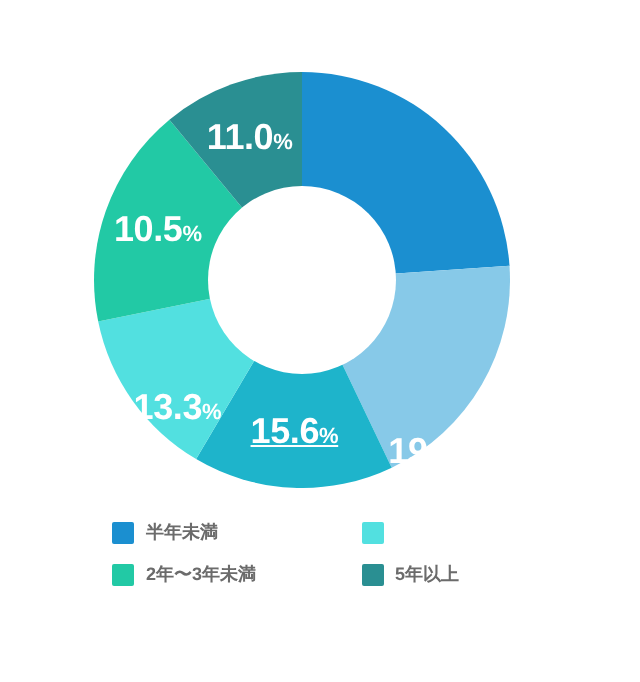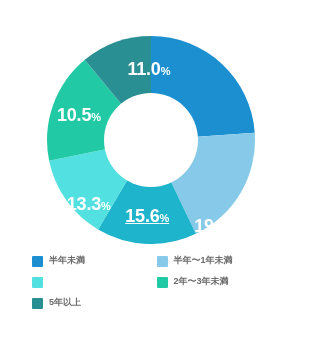--- a/index.html
+++ b/index.html
@@ -63,22 +63,24 @@
     width: 301px;
     box-sizing: border-box;
     padding: 0 32px;
     display: grid;
     grid-template-columns: 1fr 1fr;
     grid-auto-rows: 21px;
     column-gap: 12px;
   }
   .legend-item {
     display: flex;
+    align-items: center;
     gap: 6px;
     height: 21px;
+    margin-left: 24px;
   }
   .legend-swatch {
     width: 11px;
     height: 11px;
     flex: 0 0 11px;
     border-radius: 1px;
   }
   .legend-label {
     font-size: 9px;
     color: #6b6b6b;
@@ -111,34 +113,30 @@
       </div>
       <div class="slice-label" id="lbl-3" style="left: 100.7px; top: 179.8px; text-decoration: underline;">
         <span class="num">15.6</span><span class="pct">%</span>
       </div>
       <div class="slice-label" id="lbl-4" style="left: 42.2px; top: 148px; margin-top: 20px;">
         <span class="num">13.3</span><span class="pct">%</span>
       </div>
       <div class="slice-label" id="lbl-5" style="left: 32.4px; top: 78.7px;">
         <span class="num">10.5</span><span class="pct">%</span>
       </div>
-      <div class="slice-label" id="lbl-6" style="left: 78.3px; top: 32.6px; margin-left: 24px;">
+      <div class="slice-label" id="lbl-6" style="left: 78.3px; top: 32.6px;">
         <span class="num">11.0</span><span class="pct">%</span>
       </div>
     </div>
   </div>
 
   <div class="legend" id="legend">
       <div class="legend-item">
         <span class="legend-swatch" style="background: rgb(27, 143, 208);"></span>
         <span class="legend-label">半年未満</span>
-      </div>
-      <div class="legend-item">
-        <span class="legend-swatch" style="background: rgb(135, 201, 232);"></span>
-        <span class="legend-label">半年〜1年未満</span>
       </div>
       <div class="legend-item">
         <span class="legend-swatch" style="background: rgb(82, 224, 224);"></span>
       </div>
       <div class="legend-item">
         <span class="legend-swatch" style="background: rgb(34, 201, 165);"></span>
         <span class="legend-label">2年〜3年未満</span>
       </div>
       <div class="legend-item">
         <span class="legend-swatch" style="background: rgb(42, 143, 146);"></span>

